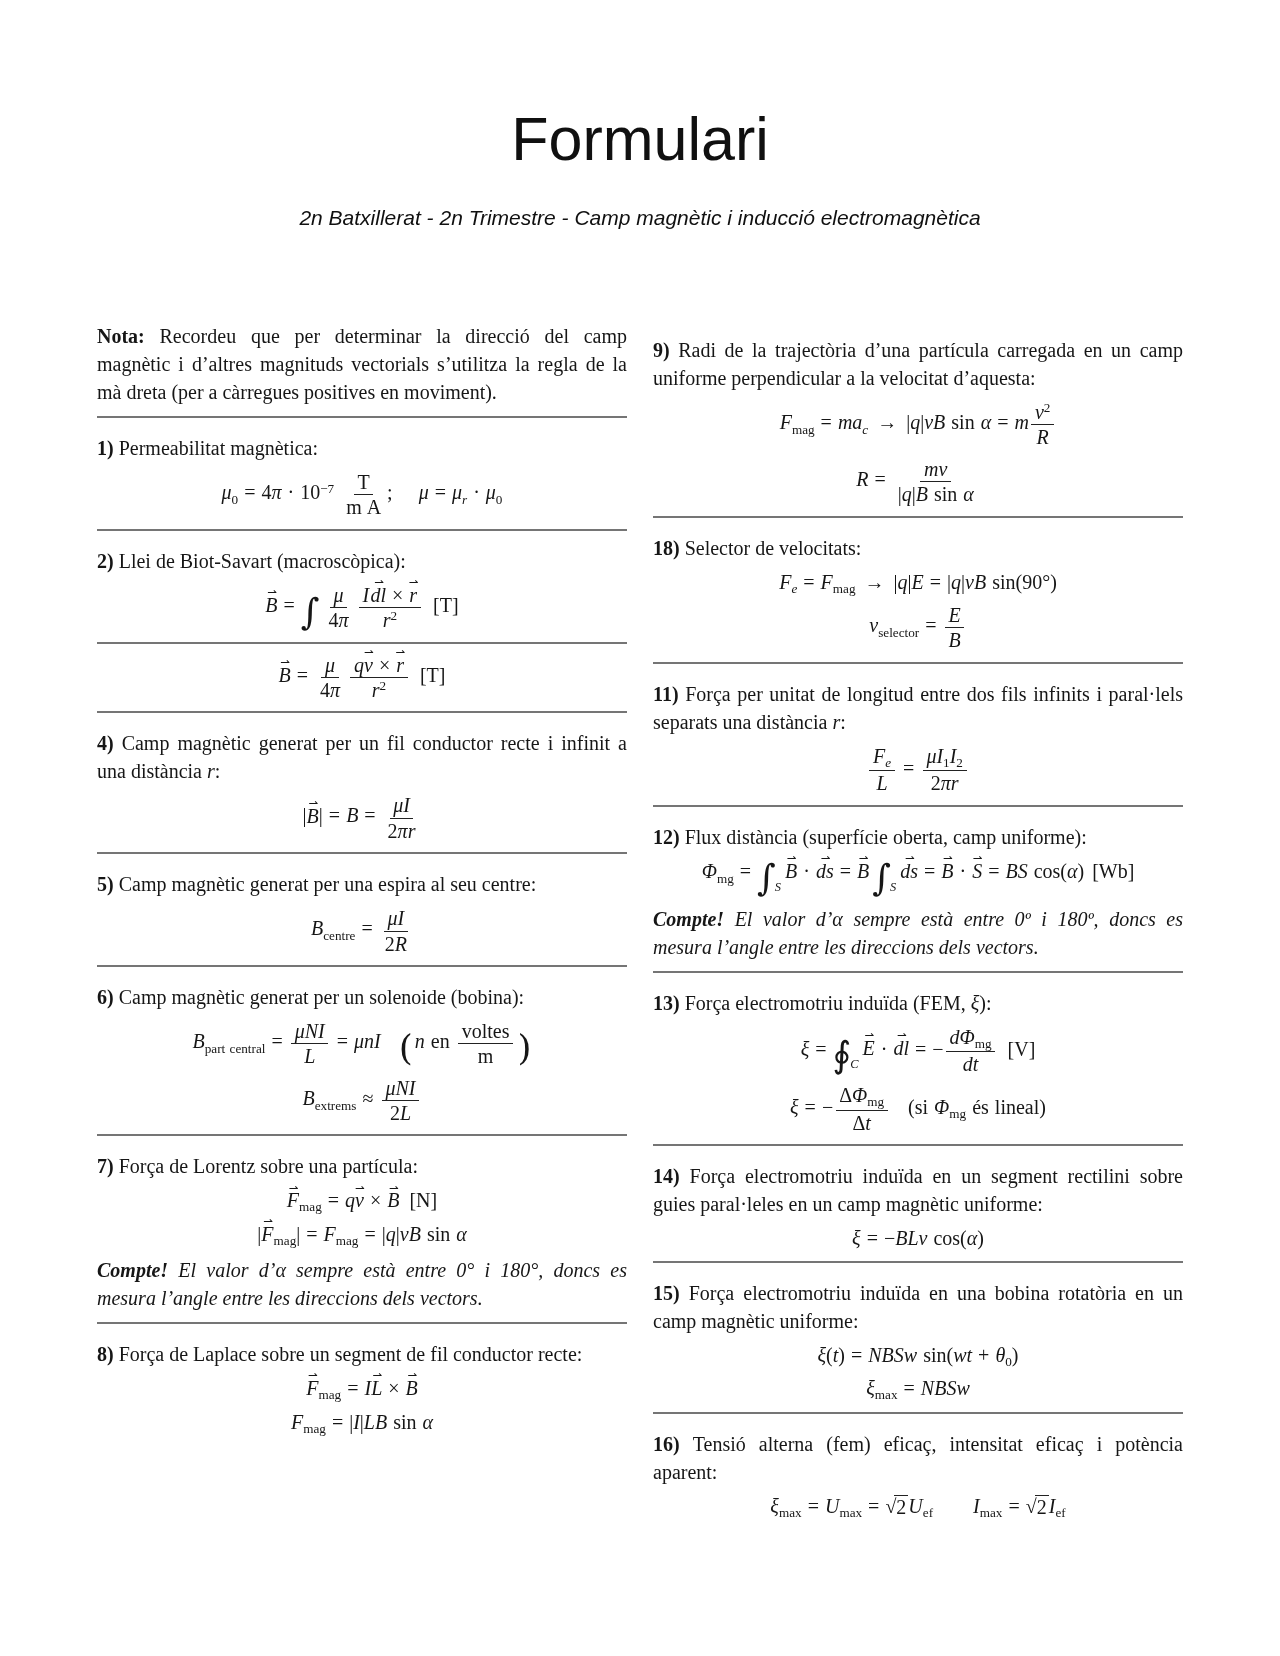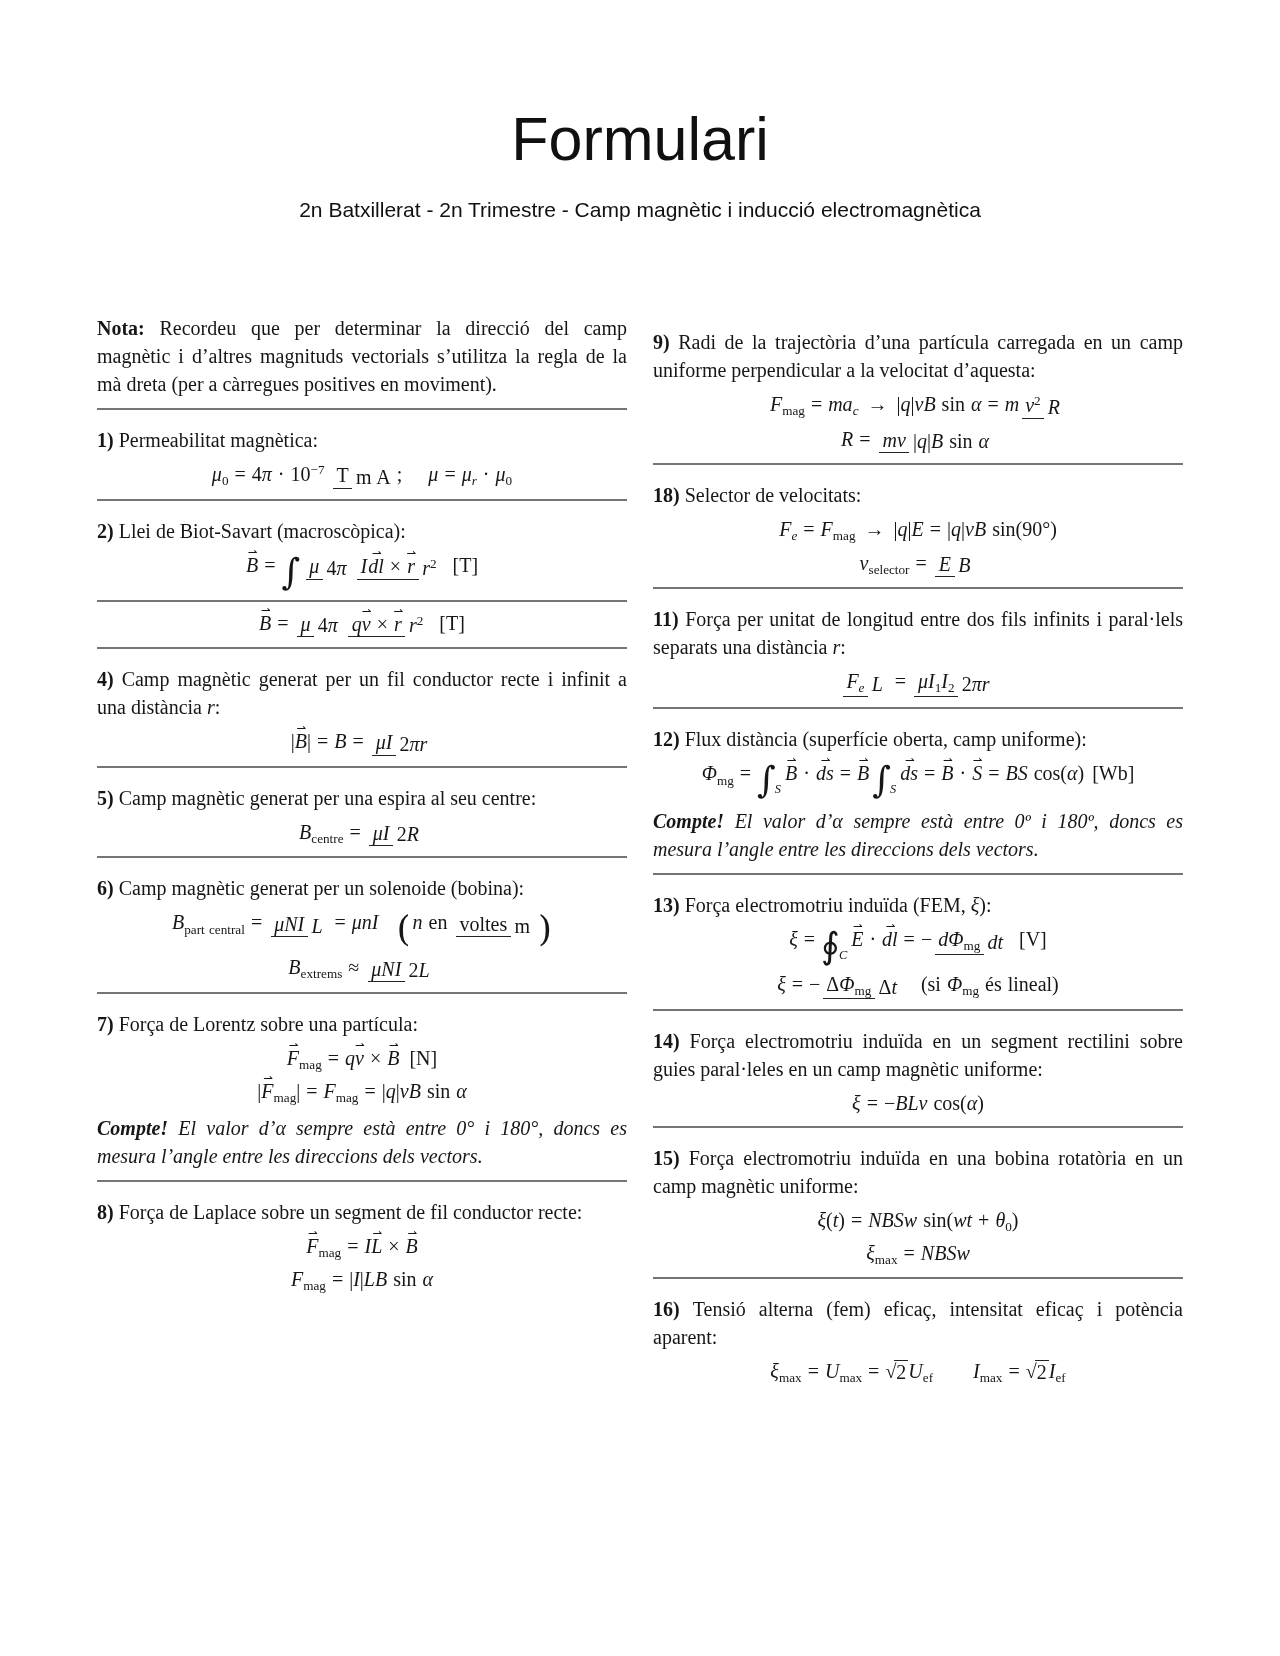--- a/index.html
+++ b/index.html
@@ -1,34 +1,34 @@
 <!DOCTYPE html>
 <html><head>
 <meta charset="utf-8">
 <style>
   html,body{margin:0;padding:0;background:#ffffff;}
   body{width:1280px;height:1656px;overflow:hidden;color:#151515;}
   .doc{padding-top:104px;}
   .doc-title{font-family:"Liberation Sans",sans-serif;font-size:61px;font-weight:400;text-align:center;color:#101010;}
-  .doc-subtitle{font-family:"Liberation Sans",sans-serif;font-size:21px;font-weight:400;text-align:center;margin-top:24px;color:#101010;}
+  .doc-subtitle{font-family:"Liberation Sans",sans-serif;font-size:21px;font-weight:400;text-align:center;margin-top:32px;color:#101010;font-style:italic;}
   .columns{display:flex;gap:26px;padding:0 97px;margin-top:90px;}
   .col{width:531px;font-family:"Liberation Serif","DejaVu Serif",serif;font-size:20px;line-height:28px;color:#161616;}
   .para{text-align:justify;margin:2px 0;}
   .rule{height:2px;background:#757575;margin:10px 0;}
   .item{margin:0;}
   .item-head{text-align:justify;margin:16px 0 2px 0;}
   .item-num{font-weight:700;}
   .math-line{text-align:center;margin:9px 0;line-height:1.18;white-space:nowrap;word-spacing:0.05em;}
   .mt{font-style:normal;}
   .mv{font-style:italic;}
   .mb{font-weight:700;}
   .mbi{font-weight:700;font-style:italic;}
   .msub{font-size:0.66em;vertical-align:-0.32em;line-height:1;}
   .msup{font-size:0.66em;vertical-align:0.5em;line-height:1;}
-  .mfrac{display:inline-flex;flex-direction:row;align-items:center;vertical-align:middle;margin:0 0.12em;line-height:1.12;text-align:center;}
+  .mfrac{display:inline-flex;flex-direction:column;align-items:center;vertical-align:middle;margin:0 0.12em;line-height:1.12;text-align:center;}
   .mfrac .num{border-bottom:1.6px solid #222;padding:0 0.18em 1px 0.18em;}
   .mfrac .den{padding:1px 0.18em 0 0.18em;}
   .mvec{position:relative;display:inline-block;}
   .mvec .arr{position:absolute;left:55%;top:-0.6em;transform:translateX(-50%);font-size:0.58em;font-style:normal;font-family:"DejaVu Sans",sans-serif;line-height:1;}
   .mint{display:inline-block;}
   .mbig{font-size:1.8em;line-height:1;font-style:normal;vertical-align:-0.32em;font-family:"DejaVu Serif","DejaVu Sans",serif;}
   .isub{font-size:0.62em;vertical-align:-1.05em;margin-left:-0.08em;line-height:1;}
   .msqrt{display:inline-flex;align-items:stretch;}
   .msqrt .rad{font-style:normal;}
   .msqrt .bar{border-top:1.6px solid #222;font-style:normal;margin-left:-2px;padding:0 2px;}

